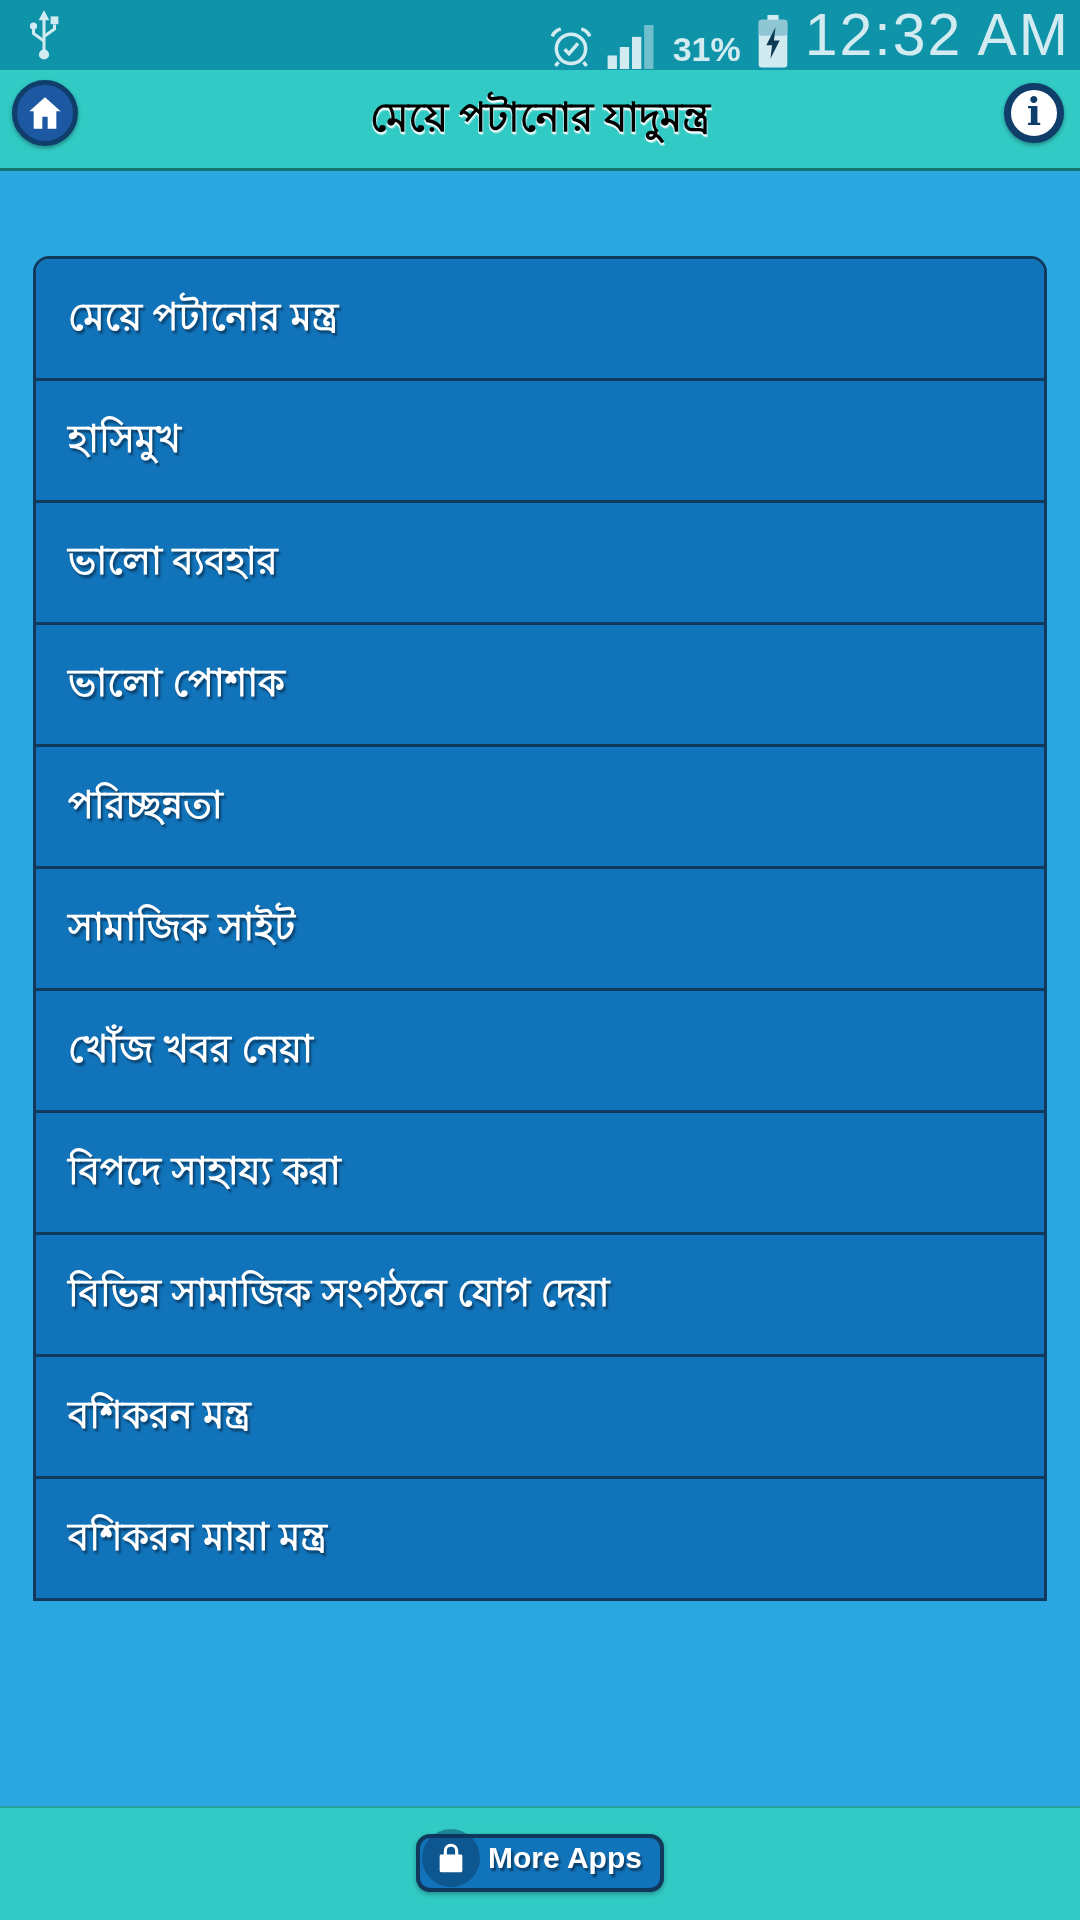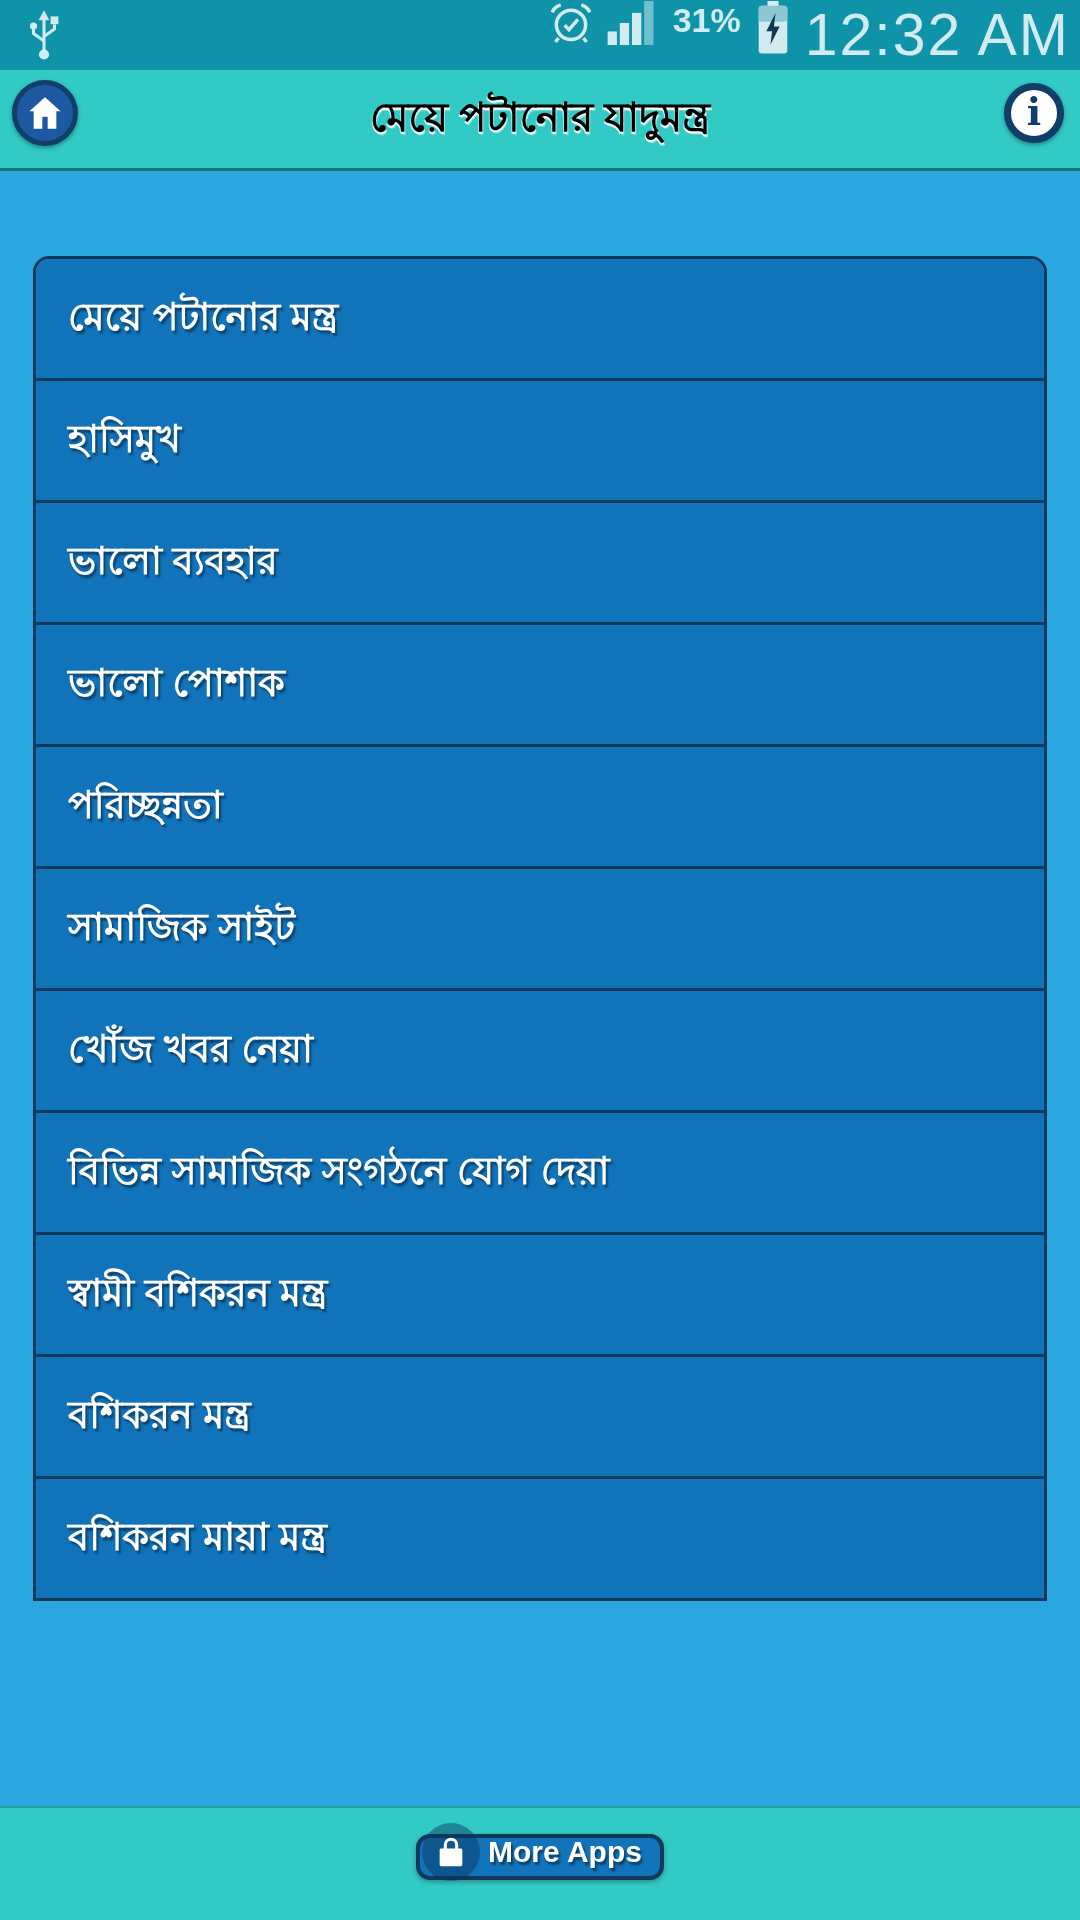--- a/index.html
+++ b/index.html
@@ -8,21 +8,21 @@
     font-family:"Liberation Sans","DejaVu Sans",sans-serif;
     background:var(--content_bg,#2AA7E0);
   }
   
   .status-bar{
     position:absolute;top:0;left:0;width:1080px;height:70px;
     background:var(--status_bar_bg,#0E93A8);
     display:flex;align-items:center;justify-content:space-between;
   }
   .sb-left{display:flex;align-items:center;padding-left:26px;}
-  .sb-right{display:flex;align-items:flex-start;gap:14px;padding-right:10px;}
+  .sb-right{display:flex;align-items:flex-end;gap:14px;padding-right:10px;}
   .sb-text{color:var(--icon_light,#D2EBF1);font-weight:bold;}
   .battery-pct{font-size:34px;}
   .clock{font-size:59px;font-weight:normal;letter-spacing:2px;}
   
   .header{
     position:absolute;top:70px;left:0;width:1080px;height:98px;
     background:var(--bar_teal,#32CAC4);
     border-bottom:3px solid rgba(0,45,50,0.55);
     display:flex;align-items:center;justify-content:center;
   }
@@ -68,21 +68,21 @@
     text-shadow:2px 3px 2px rgba(8,30,52,0.55);
   }
   
   .footer{
     position:absolute;top:1806px;left:0;width:1080px;height:114px;
     background:var(--bar_teal,#32CAC4);
     border-top:2px solid rgba(0,45,50,0.25);
     display:flex;justify-content:center;
   }
   .more-apps{
-    margin-top:26px;height:46px;min-width:232px;
+    margin-top:26px;height:58px;min-width:232px;
     background:var(--item_bg,#1173B9);
     border:4px solid var(--border_navy,#0D3A5F);
     border-radius:14px;display:flex;align-items:center;cursor:pointer;padding:0 18px 11px 2px;
     box-shadow:0 2px 5px rgba(0,0,0,0.3);
   }
   .bag-wrap{
     width:58px;height:58px;border-radius:50%;
     background:rgba(8,52,96,0.45);
     display:flex;align-items:center;justify-content:center;flex:0 0 auto;
   }
@@ -188,29 +188,29 @@
       </div>
 
       <div class="menu-item">
         <span class="menu-label">সামাজিক সাইট</span>
       </div>
 
       <div class="menu-item">
         <span class="menu-label">খোঁজ খবর নেয়া</span>
       </div>
 
+      <div class="menu-item">
+        <span class="menu-label">বিপদে সাহায্য করা</span>
+      </div>
 
       <div class="menu-item">
         <span class="menu-label">বিভিন্ন সামাজিক সংগঠনে যোগ দেয়া</span>
       </div>
 
 
-      <div class="menu-item">
-        <span class="menu-label">স্বামী বশিকরন মন্ত্র</span>
-      </div>
 
       <div class="menu-item">
         <span class="menu-label">বশিকরন মন্ত্র</span>
       </div>
 
       <div class="menu-item">
         <span class="menu-label">বশিকরন মায়া মন্ত্র</span>
       </div>
     </div>
 

